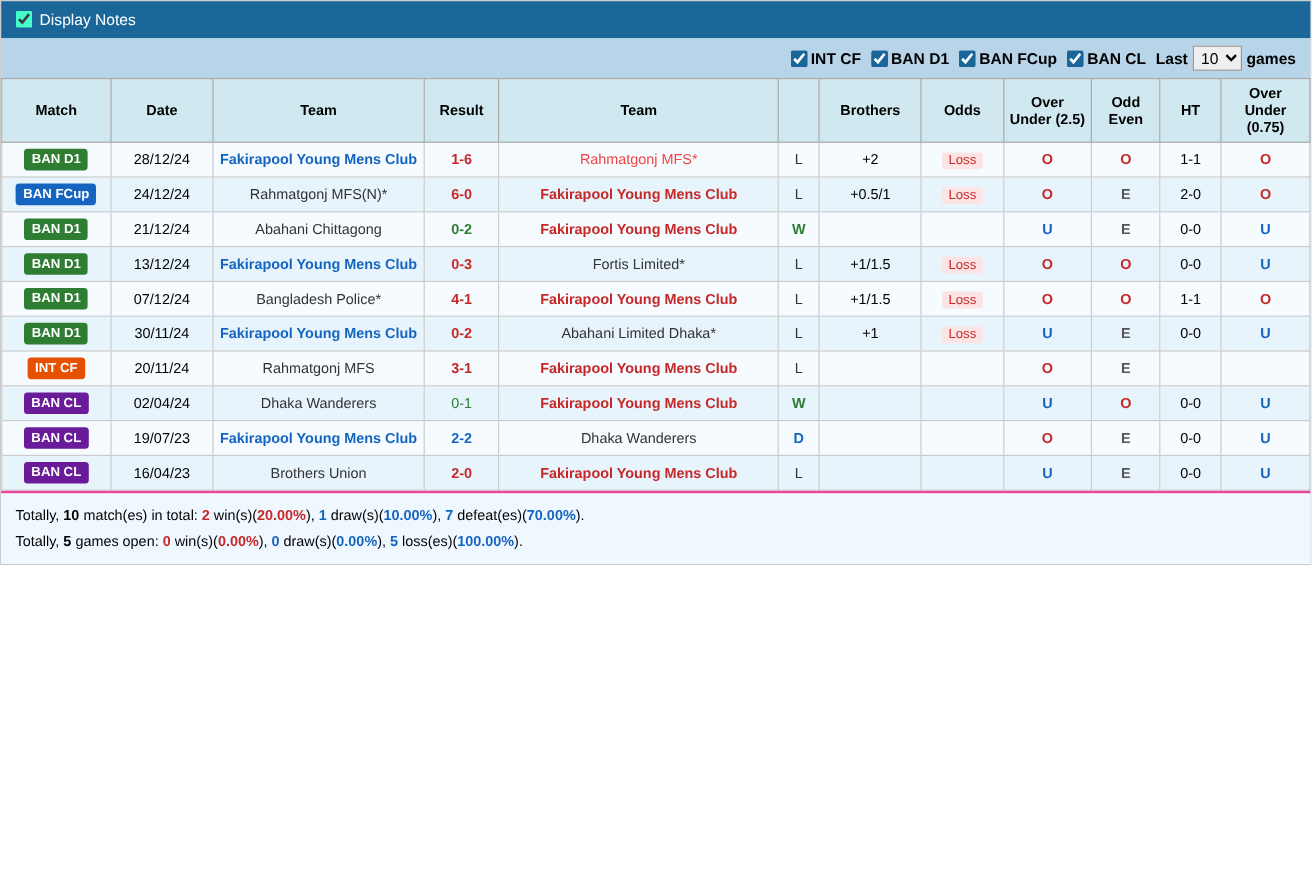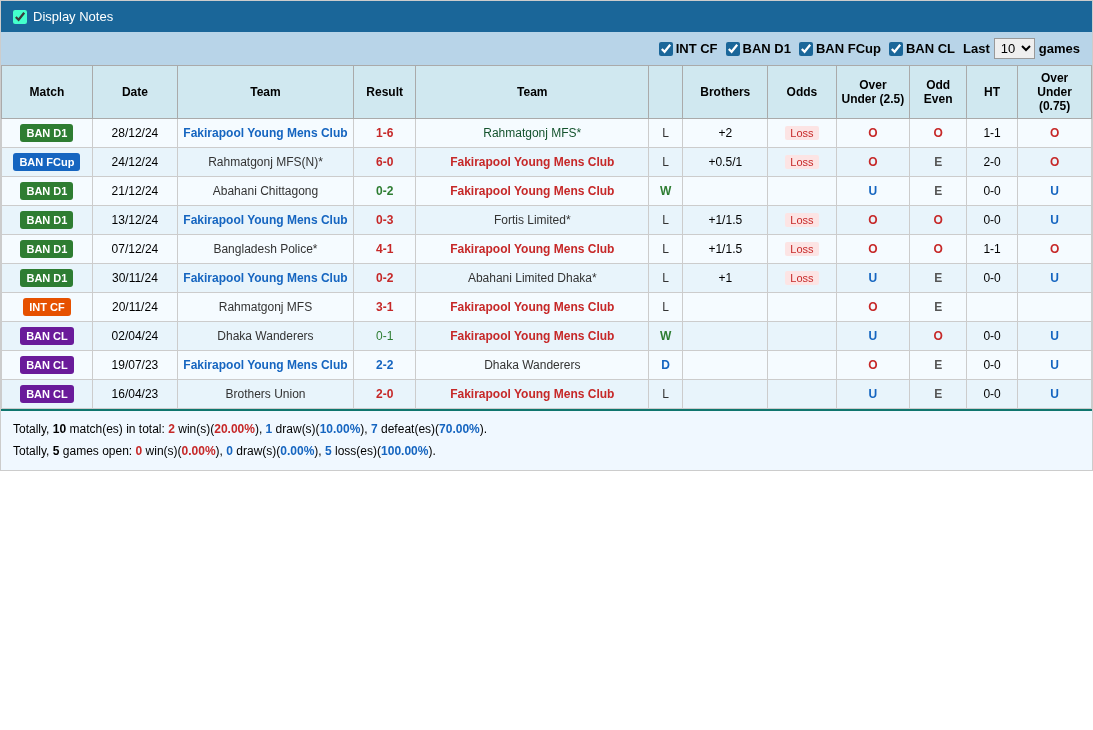--- a/index.html
+++ b/index.html
@@ -3,21 +3,21 @@
   <meta charset="utf-8">
   <style>
     * { box-sizing: border-box; margin: 0; padding: 0; }
     body { font-family: Arial, sans-serif; font-size: 12px; background: #fff; width: 1093px; }
     
     .container { width: 1093px; border: 1px solid #ccc; }
     
     
     .header { background: #1a6699; color: white; padding: 8px 12px; display: flex; justify-content: space-between; align-items: center; }
     .header-title { font-size: 15px; font-weight: bold; }
-    .header-right { display: flex; align-items: center; gap: 6px; font-size: 13px; }
+    .header-right { display: flex; align-items: flex-start; gap: 6px; font-size: 13px; }
     .header-right input[type="checkbox"] { accent-color: #4fc; width: 14px; height: 14px; }
 
     
     .filter-bar { background: #b8d4e8; padding: 6px 12px; display: flex; justify-content: flex-end; align-items: center; gap: 8px; flex-wrap: wrap; }
     .filter-bar label { display: flex; align-items: center; gap: 3px; font-size: 13px; font-weight: bold; cursor: pointer; }
     .filter-bar input[type="checkbox"] { width: 14px; height: 14px; accent-color: #1a6699; }
     .last-games { display: flex; align-items: center; gap: 4px; font-size: 13px; font-weight: bold; }
     .last-games select { font-size: 13px; padding: 1px 2px; border: 1px solid #999; }
 
     
@@ -30,21 +30,21 @@
     
     tbody td { border: 1px solid #ccc; padding: 5px 4px; text-align: center; vertical-align: middle; font-size: 12px; }
     
     .badge { display: inline-block; color: white; font-weight: bold; font-size: 11px; padding: 3px 6px; border-radius: 3px; white-space: nowrap; }
     .badge-band1 { background: #2e7d32; }
     .badge-banfcup { background: #1565c0; }
     .badge-bancl { background: #6a1b9a; }
     .badge-intcf { background: #e65100; }
 
     
-    .summary { background: #f0f8ff; border-top: 2px solid #0f766e; padding: 8px 12px; font-size: 12px; line-height: 1.8; }
+    .summary { background: #f0f8ff; border-top: 2px solid #ec4899; padding: 8px 12px; font-size: 12px; line-height: 1.8; }
     .summary span.bold { font-weight: bold; }
     .summary span.red { color: #c62828; font-weight: bold; }
     .summary span.blue { color: #1565c0; font-weight: bold; }
   </style>
 </head>
 <body>
 
 <div class="container">
 
   <div class="header">
@@ -104,21 +104,21 @@
       </tr>
     </thead>
     <tbody id="table-body">
     <tr>
     <td>
       <span class="badge badge-band1">BAN D1</span>
     </td>
     <td>28/12/24</td>
     <td style="color:#1565c0;font-weight:bold">Fakirapool Young Mens Club</td>
     <td style="color:#c62828;font-weight:bold">1-6</td>
-    <td style="color:#14532d">Rahmatgonj MFS*</td>
+    <td style="color:#ef4444">Rahmatgonj MFS*</td>
     <td style="color:#333">L</td>
     <td>+2</td>
     <td><span style="color:#c62828;background:#fce4e4;padding:1px 5px;border-radius:2px;font-size:11px">Loss</span></td>
     <td style="color:#c62828;font-weight:bold">O</td>
     <td style="color:#c62828;font-weight:bold">O</td>
     <td>1-1</td>
     <td style="color:#c62828;font-weight:bold">O</td>
   </tr>
         <tr>
     <td>

